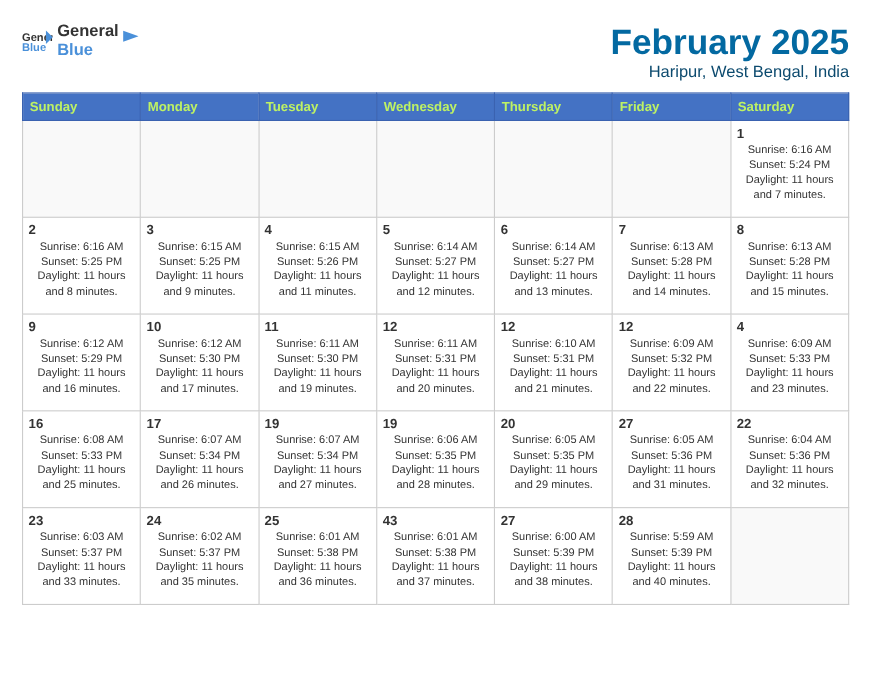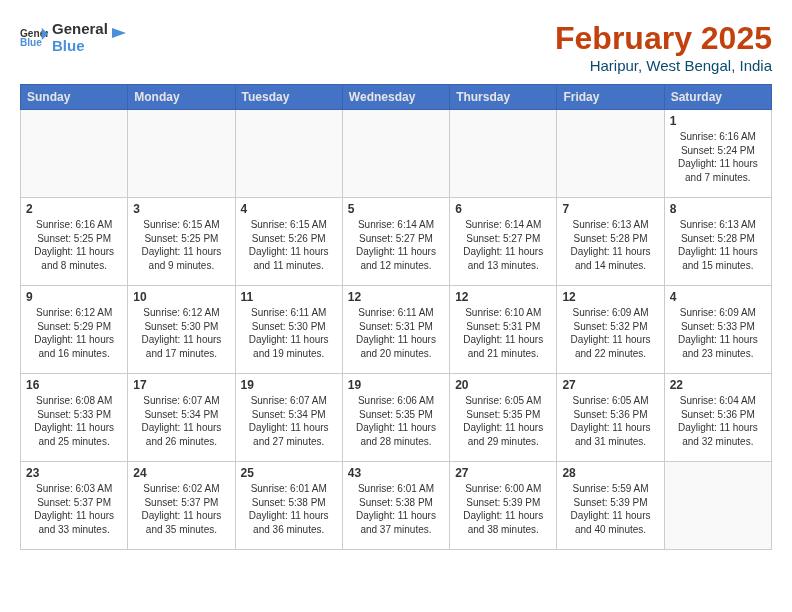--- a/index.html
+++ b/index.html
@@ -24,34 +24,34 @@
     .logo-icon {
       width: 28px;
       height: 22px;
     }
     .title-block {
       text-align: right;
     }
     .month-year {
       font-size: 32px;
       font-weight: bold;
-      color: #c2410c;
+      color: #0369a1;
     }
     .location {
       font-size: 15px;
       color: #0c4a6e;
     }
     .calendar {
       width: 100%;
       border-collapse: collapse;
       border: 1px solid #ccc;
     }
     .calendar th {
       background-color: #4472C4;
-      color: #e5e5e5;
+      color: #bef264;
       font-size: 12px;
       font-weight: bold;
       padding: 5px 6px;
       text-align: left;
       border: 1px solid #3a62b0;
     }
     .calendar td {
       vertical-align: top;
       border: 1px solid #ccc;
       padding: 4px 5px;

